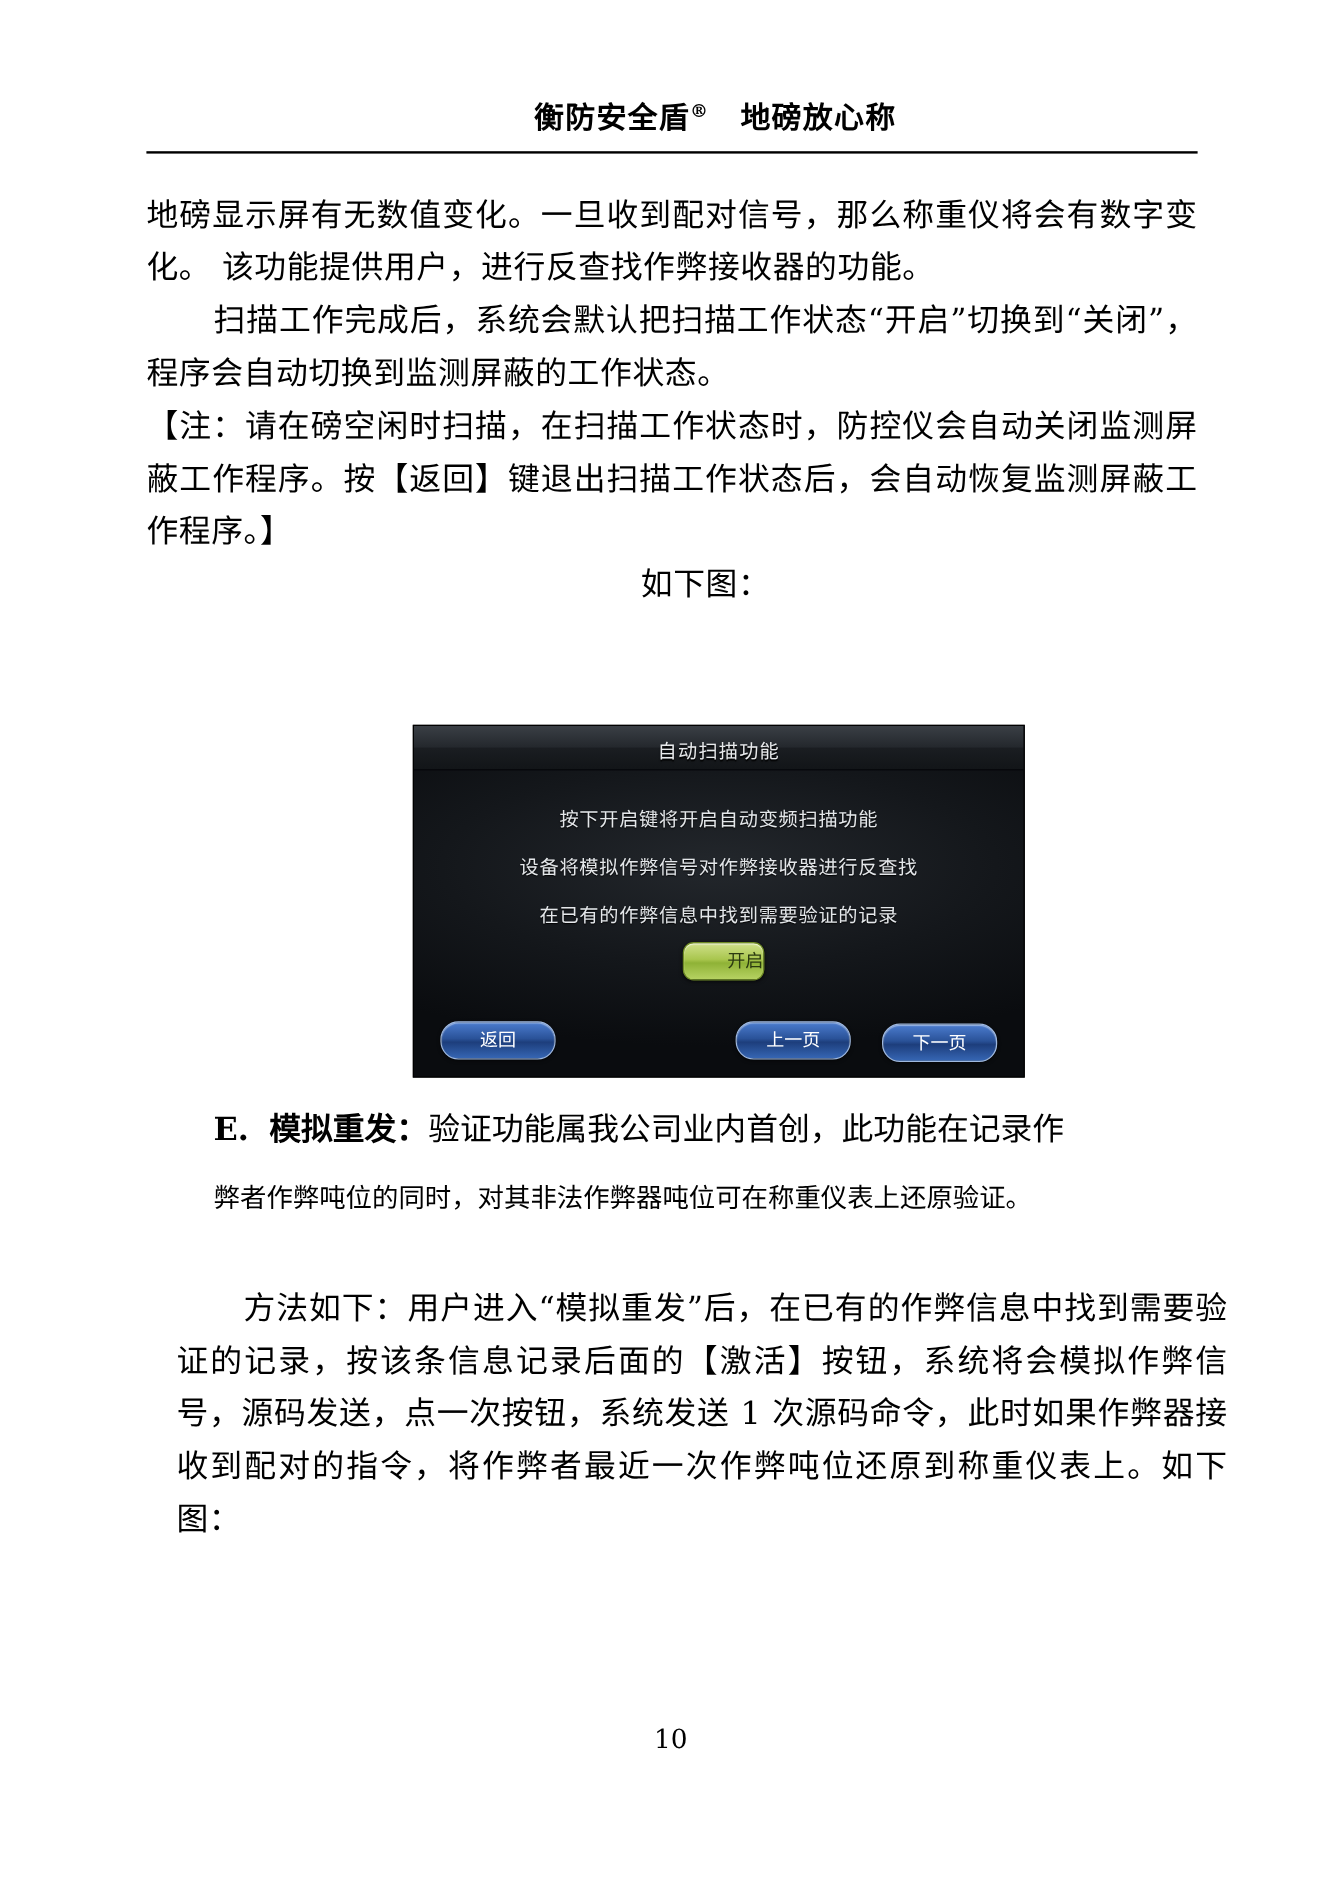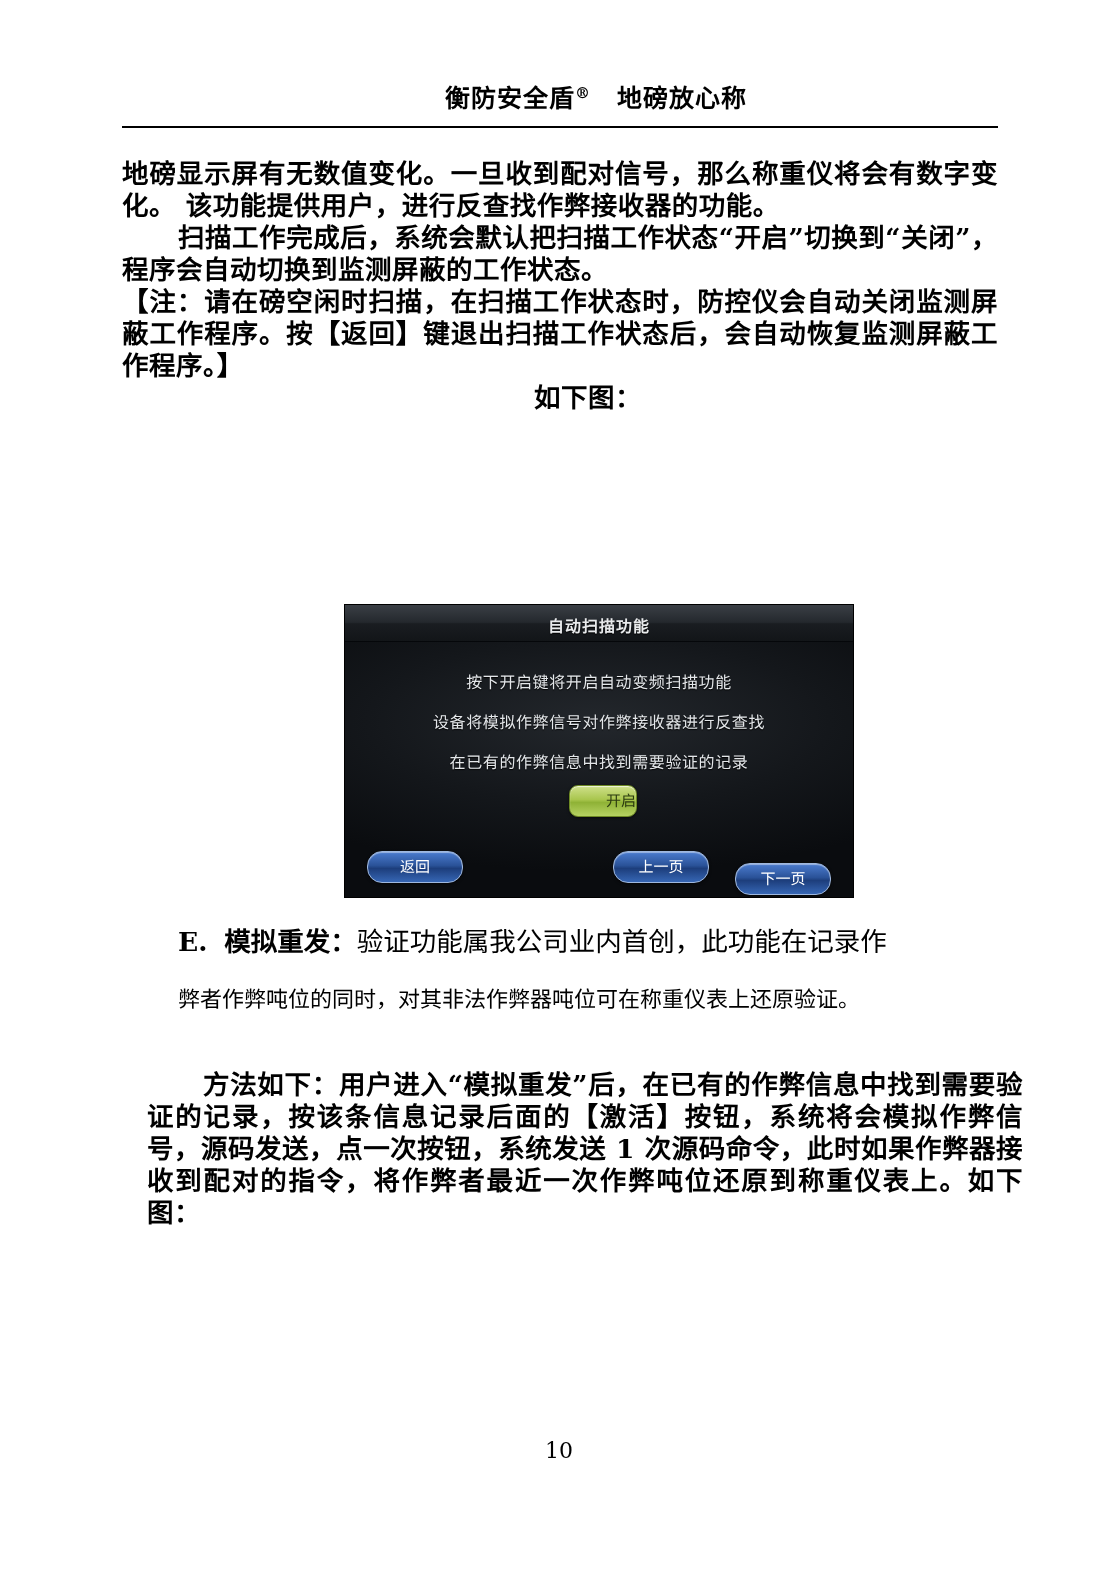--- a/index.html
+++ b/index.html
@@ -57,26 +57,25 @@
   
   .content {
     position: absolute;
     left: 122px;
     top: 158px;
     width: 876px;
   }
   p.para {
     margin: 0;
     font-size: 26.5px;
-    line-height: 32px;
+    line-height: 44px;
     letter-spacing: 0.5px;
     text-align: justify;
     text-justify: inter-ideograph;
     font-family: "DejaVu Serif", "Liberation Serif", serif;
-    font-weight: bold;
   }
   p.indent {
     text-indent: 56px;
   }
   p.tight {
     text-align: center;
   }
   
   .figure-wrap {
     position: absolute;
@@ -108,21 +107,20 @@
   .device-title {
     position: absolute;
     left: 0;
     top: 8px;
     width: 100%;
     text-align: center;
     color: #e8eaec;
     font-size: 16px;
     letter-spacing: 1px;
     text-shadow: 0 1px 1px #000;
-    font-weight: bold;
   }
   .device-line {
     position: absolute;
     left: 0;
     width: 100%;
     text-align: center;
     color: #e4e7ea;
     font-size: 16px;
     letter-spacing: 0.6px;
     text-shadow: 0 1px 1px #000;
@@ -152,21 +150,21 @@
     background: linear-gradient(to bottom, #4b7ccf 0%, #2a5298 45%, #1d3e7c 55%, #3666b4 100%);
     border: 1px solid #9fb8de;
     box-shadow: inset 0 1px 1px rgba(255,255,255,.45), 0 1px 3px rgba(0,0,0,.6);
     color: #ffffff;
     font-size: 15px;
     line-height: 30px;
     text-align: center;
   }
   .btn-back  { left: 22px;  top: 246px; width: 94px; }
   .btn-prev  { left: 268px; top: 246px; width: 94px; }
-  .btn-next  { left: 390px; top: 258px; width: 94px; }
+  .btn-next  { left: 390px; top: 248px; width: 94px; }
 
   
   .content2 {
     position: absolute;
     left: 122px;
     top: 916px;
     width: 876px;
   }
   .item-head {
     margin: 0;

